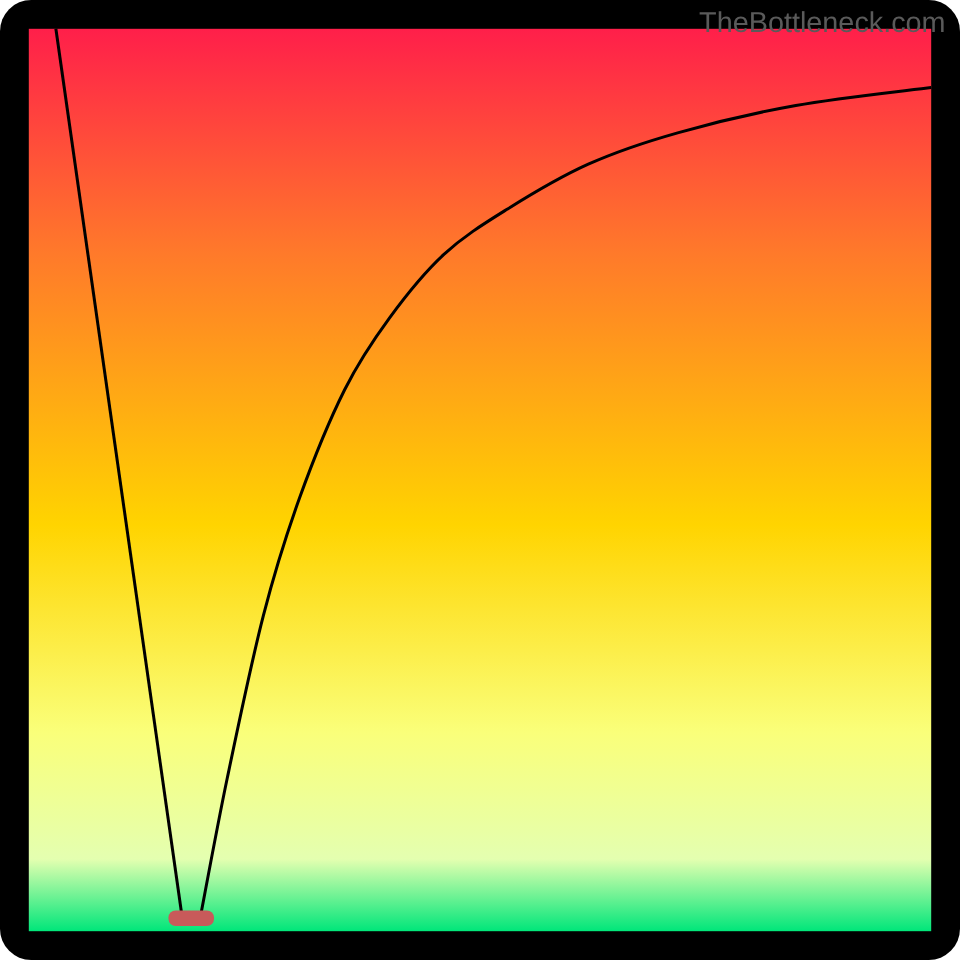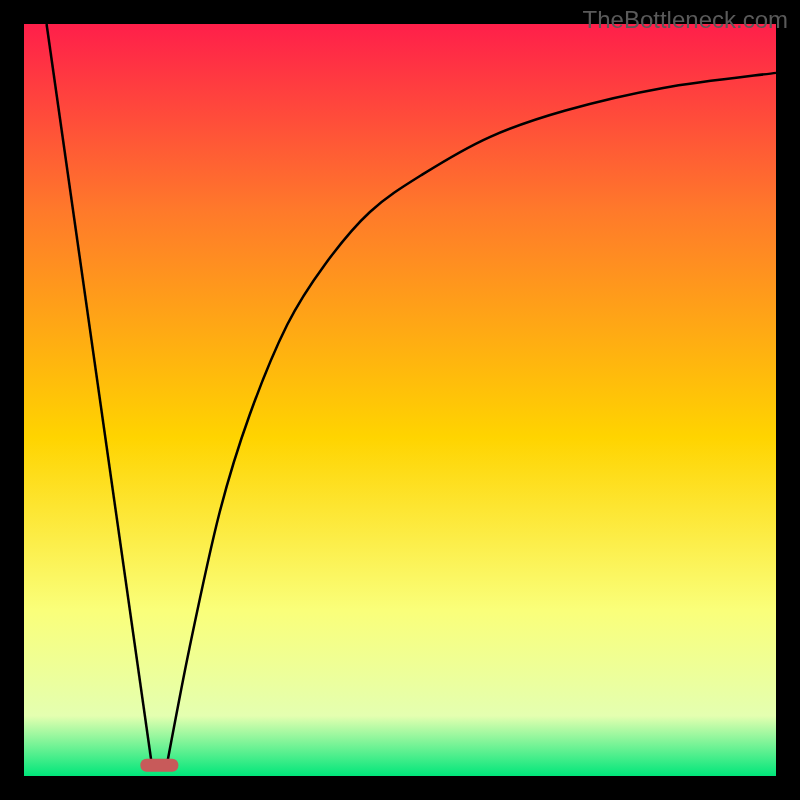--- a/index.html
+++ b/index.html
@@ -5,20 +5,21 @@
   body {
     margin: 0;
     padding: 0;
     background: #fff;
   }
   .chart-container {
     position: relative;
     width: 800px;
     height: 800px;
     background: #000;
+    border-radius: 26px;
   }
   .watermark {
     position: absolute;
     top: 6px;
     right: 12px;
     font-family: Arial, Helvetica, sans-serif;
     font-size: 24px;
     font-weight: 500;
     color: #5a5a5a;
     z-index: 10;

